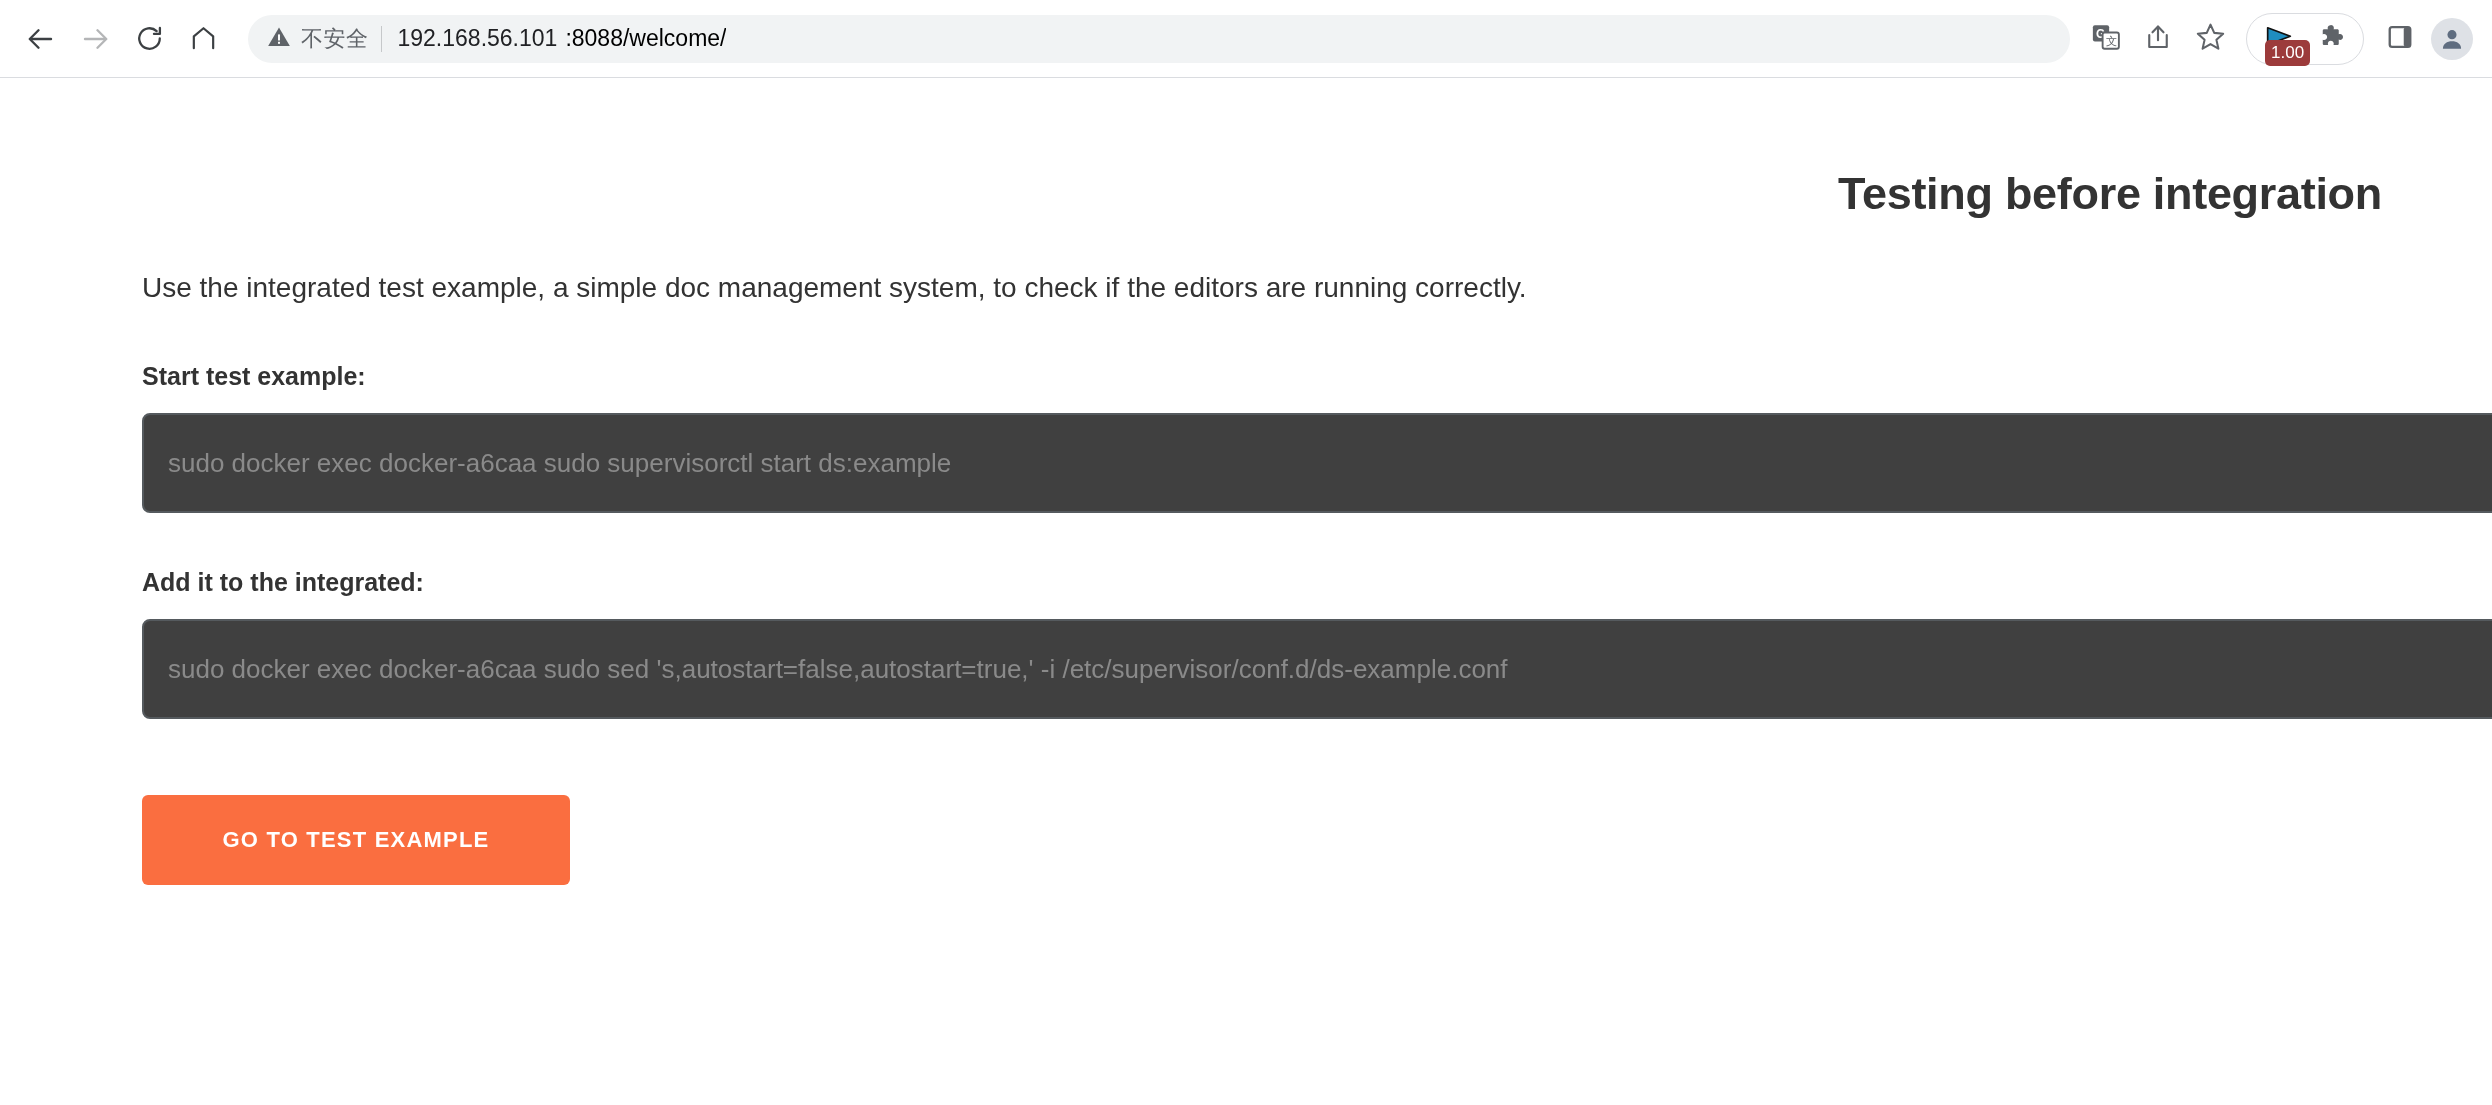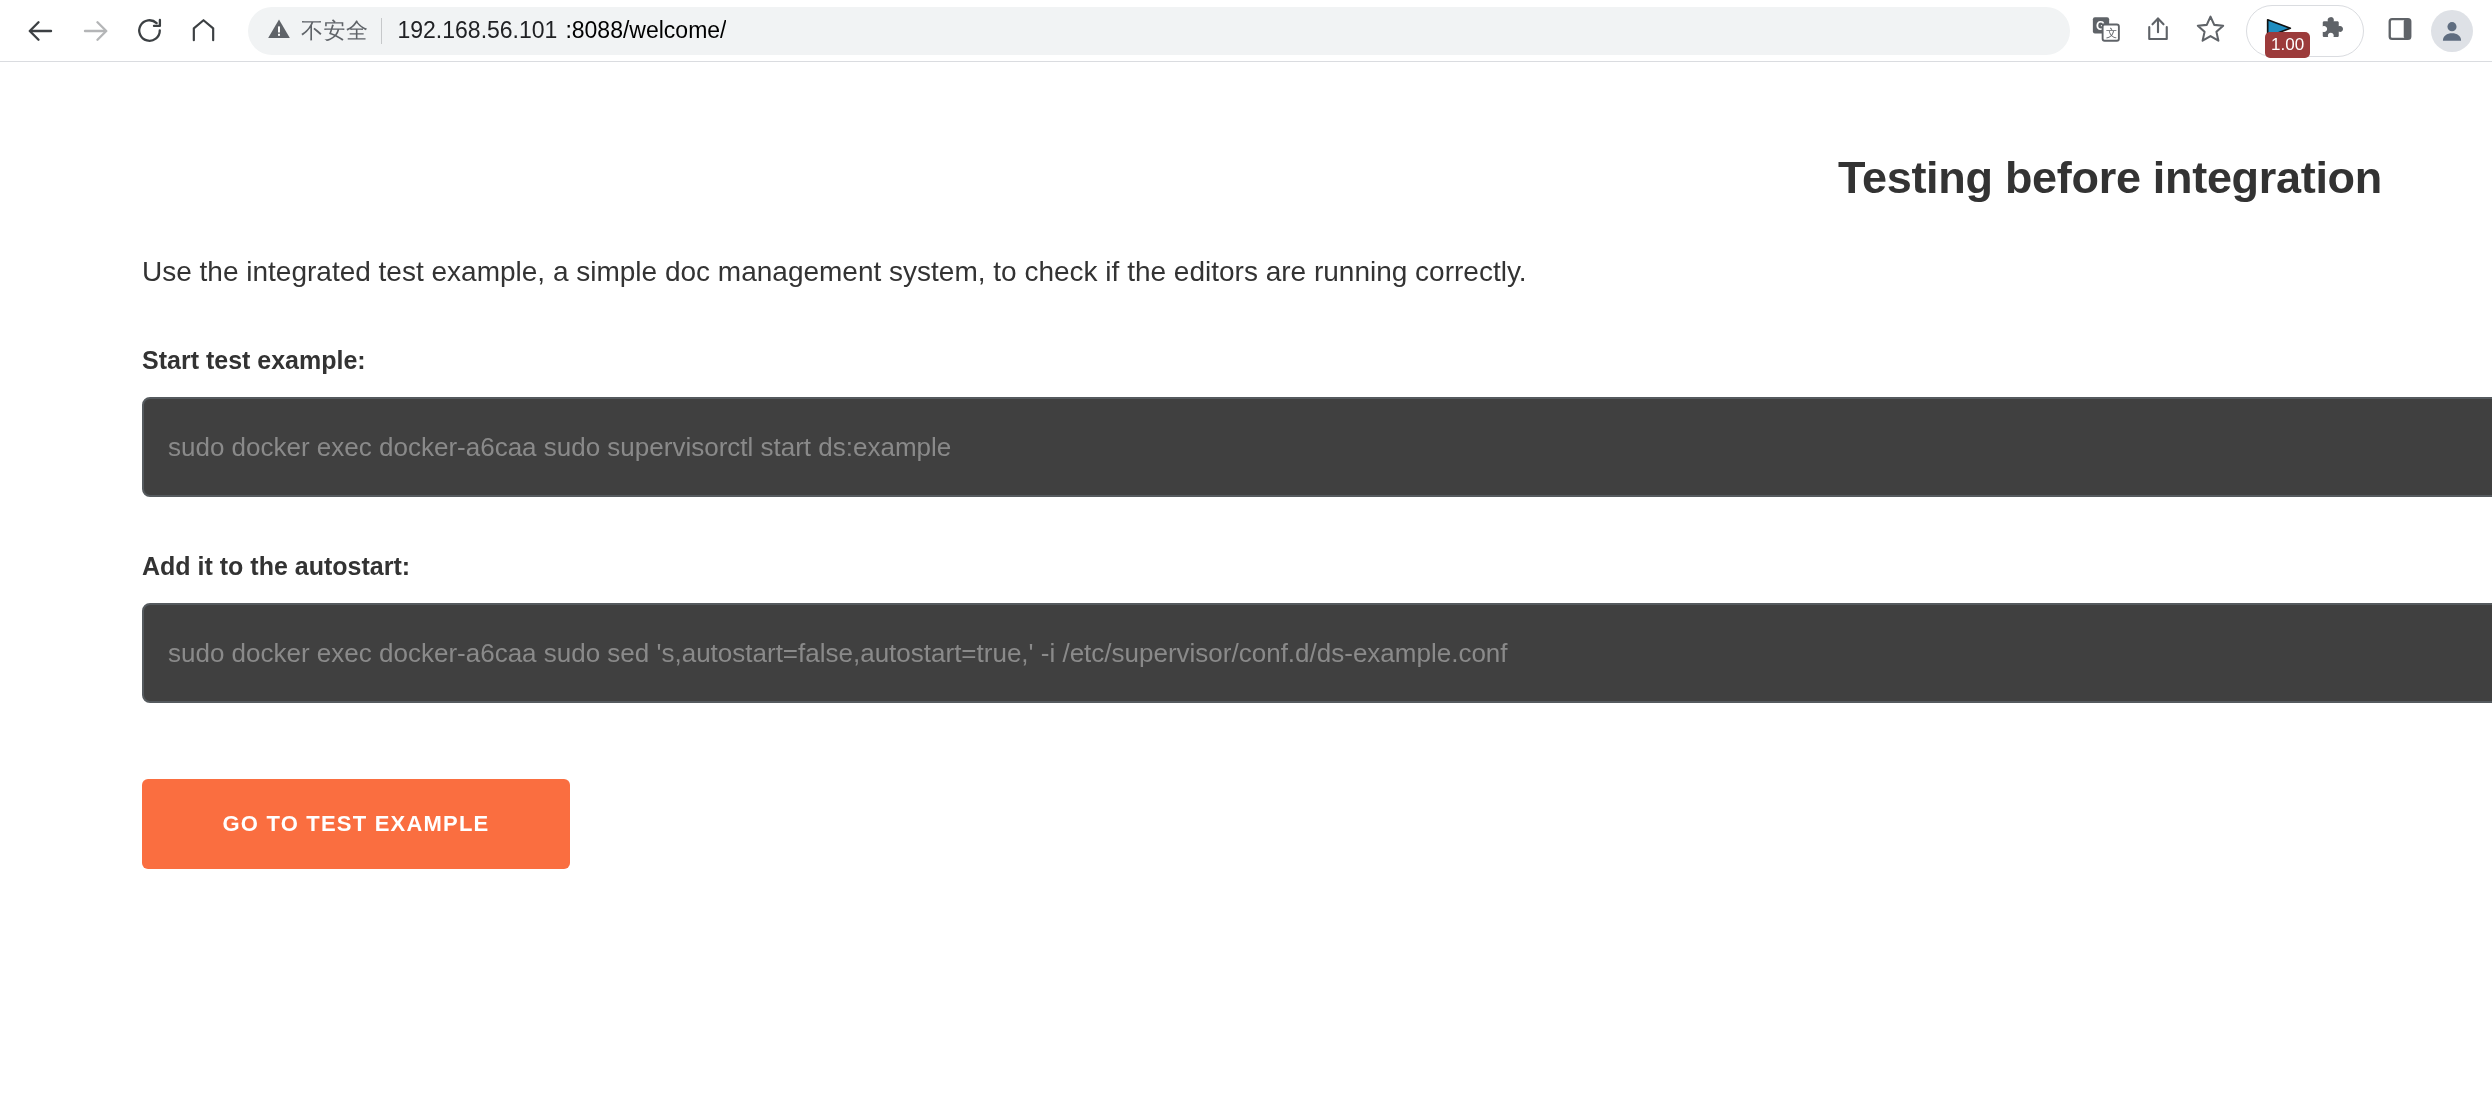--- a/index.html
+++ b/index.html
@@ -11,21 +11,21 @@
     width: 2492px;
     height: 1105px;
     overflow: hidden;
     font-family: "Liberation Sans", sans-serif;
     -webkit-font-smoothing: antialiased;
   }
 
   
   .browser-toolbar {
     position: relative;
-    height: 62px;
+    height: 78px;
     background: #ffffff;
     border-bottom: 1px solid #dadce0;
     display: flex;
     align-items: center;
     padding: 0 14px;
     box-sizing: border-box;
   }
   .nav-buttons {
     display: flex;
     align-items: center;
@@ -354,21 +354,21 @@
 
     <h1 class="page-title">Testing before integration</h1>
 
     <p class="intro-text">Use the integrated test example, a simple doc management system, to check if the editors are running correctly.</p>
 
     <p class="field-label">Start test example:</p>
     <div class="code-box">
       <span class="code-text">sudo docker exec docker-a6caa sudo supervisorctl start ds:example</span>
     </div>
 
-    <p class="field-label">Add it to the autostart:</p>
+    <p class="field-label">Add it to the integrated:</p>
     <div class="code-box">
       <span class="code-text">sudo docker exec docker-a6caa sudo sed 's,autostart=false,autostart=true,' -i /etc/supervisor/conf.d/ds-example.conf</span>
     </div>
 
 
     <button class="cta-button">GO TO TEST EXAMPLE</button>
 
   </div>
 </div>
 

